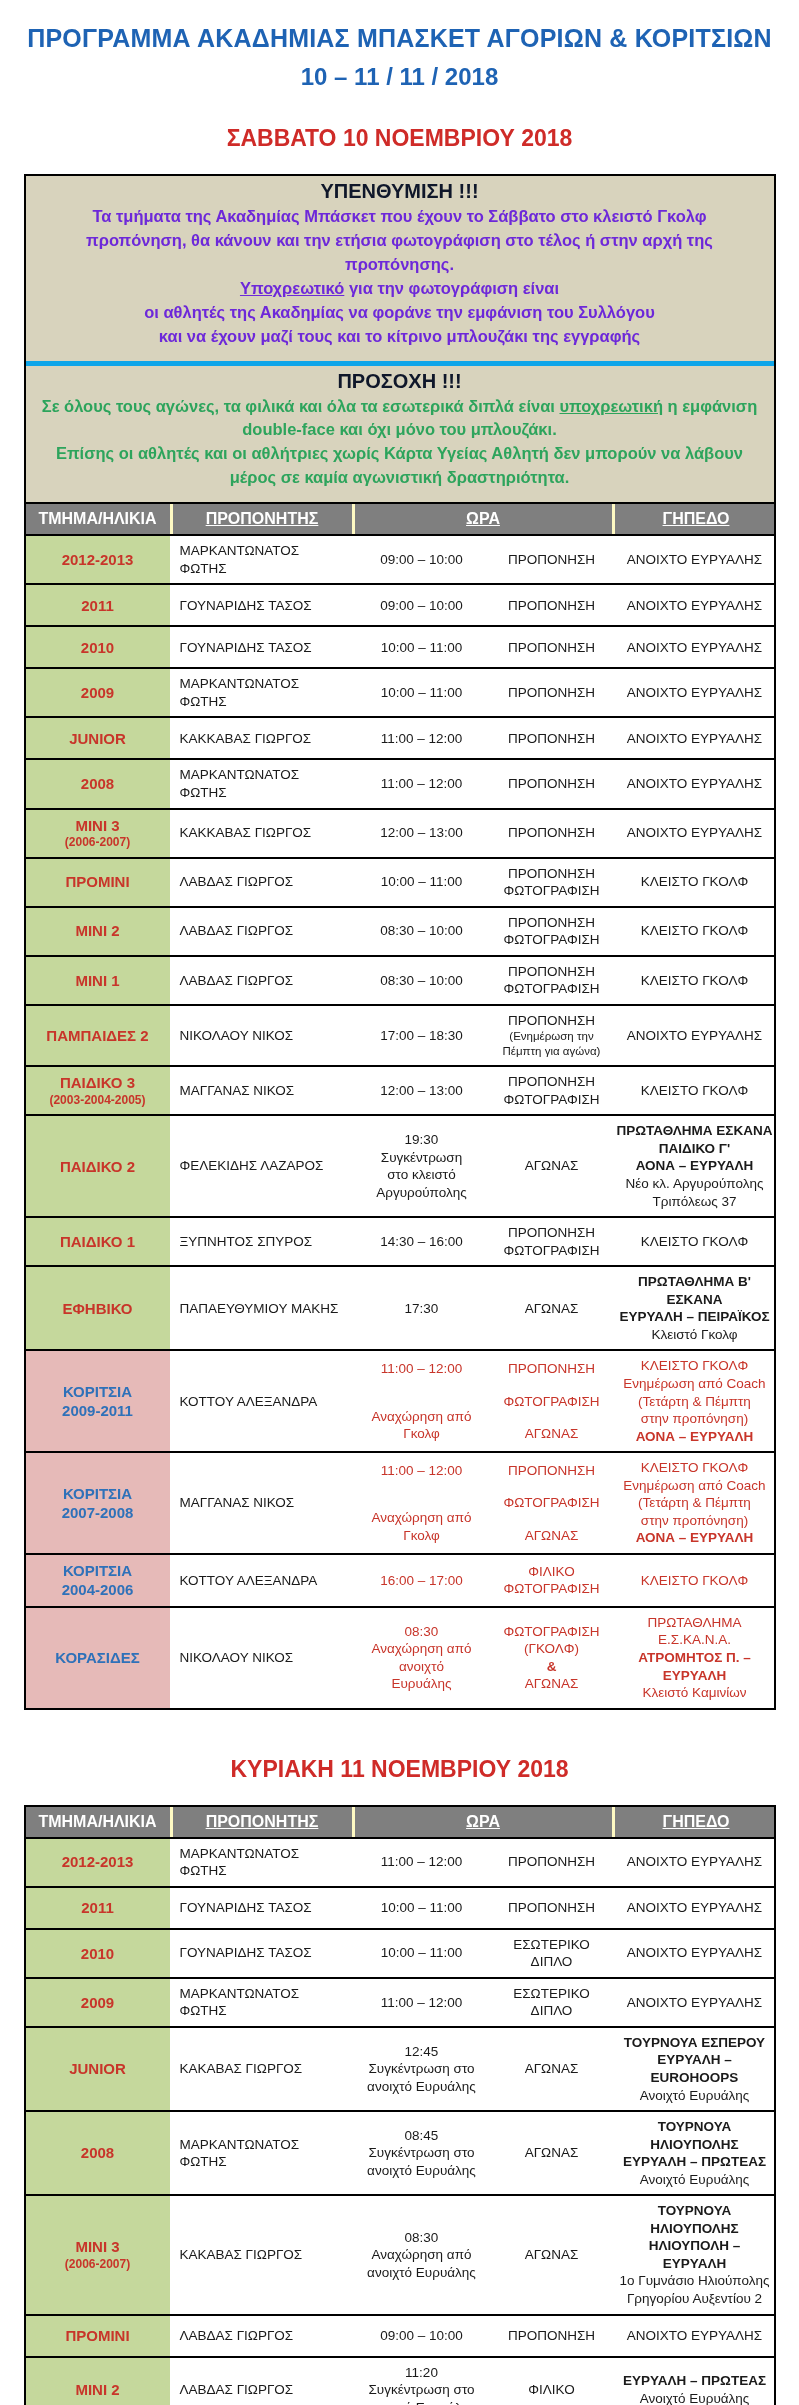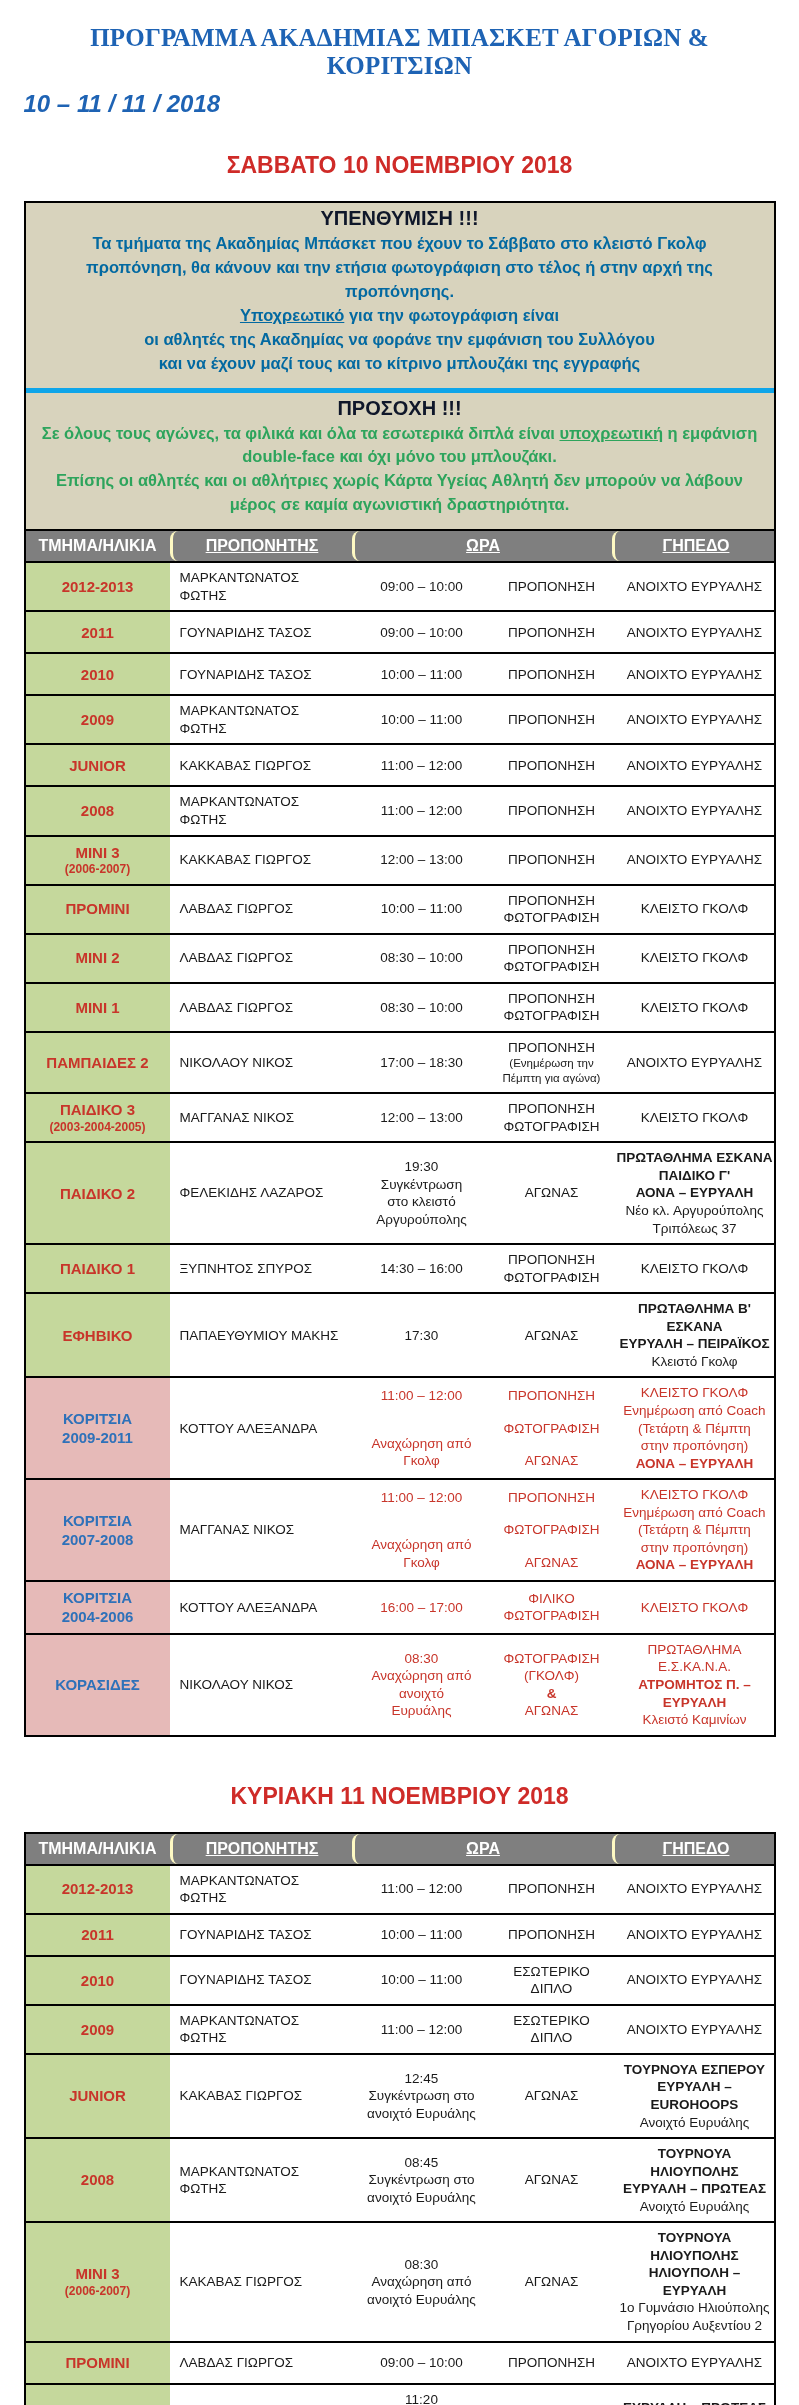--- a/index.html
+++ b/index.html
@@ -6,52 +6,51 @@
   html,body { background:#ffffff; }
   body {
     width:799px; min-height:2405px; margin:0 auto;
     font-family:"Liberation Sans", sans-serif;
     -webkit-font-smoothing:antialiased;
   }
   .content { width:752px; margin:0 auto; padding-top:24px; }
 
   .page-title {
     text-align:center; color:#1e63b4; font-weight:bold;
-    font-size:25px; letter-spacing:0.2px; margin:0 0 10px;font-family:Liberation Serif, serif;
+    font-size:25px; letter-spacing:0.2px; margin:0 0 10px;
   }
   .date-range {
-    text-align:left; color:#1e63b4; font-weight:bold;
-    font-size:24px; margin:0 0 34px;font-style:italic;
+    text-align:center; color:#1e63b4; font-weight:bold;
+    font-size:24px; margin:0 0 34px;
   }
   .day-heading {
     text-align:center; color:#cf2b28; font-weight:bold;
     font-size:23px; margin:0 0 22px;
   }
   .day-heading.sunday { margin-top:46px; }
 
   
   .notices { border:2px solid #000; border-bottom:none; }
   .notice { background:#d8d3bd; padding:4px 16px 12px; text-align:center; }
   .notice + .notice { border-top:5px solid #0ea5e9; }
   .notice-title { color:#0f172a; font-weight:bold; font-size:20px; margin-bottom:2px; }
   .notice-line { font-weight:bold; font-size:16.5px; line-height:1.45; }
-  .notice.reminder .notice-line { color:#0369a1; }
+  .notice.reminder .notice-line { color:#6d28d9; }
   .notice.attention .notice-line { color:#2da45c; }
   .notice-line .u { text-decoration:underline; }
 
   
   .sched { border:2px solid #000; background:#fff; }
   .sched.standalone { border-top:2px solid #000; }
   .row { display:grid; grid-template-columns:144px 182px 140px 120px 166px; }
   .body-row { border-top:2px solid #000; }
   .header-row { background:#7f7f7f; }
   .header-cell {
     color:#fff; font-weight:bold; font-size:16px; text-align:center;
     padding:6px 2px;
-    border-radius:8px;
   }
   .header-cell + .header-cell { border-left:3px solid #fef9c3;text-decoration:underline; }
   .hc-time { grid-column:span 2; }
 
   .cell {
     display:flex; flex-direction:column; justify-content:center; align-items:center;
     text-align:center; padding:6px 4px; font-size:13.5px; line-height:1.3;
     min-height:40px; color:#1a1a1a;
   }
   .cell div { width:100%; }

